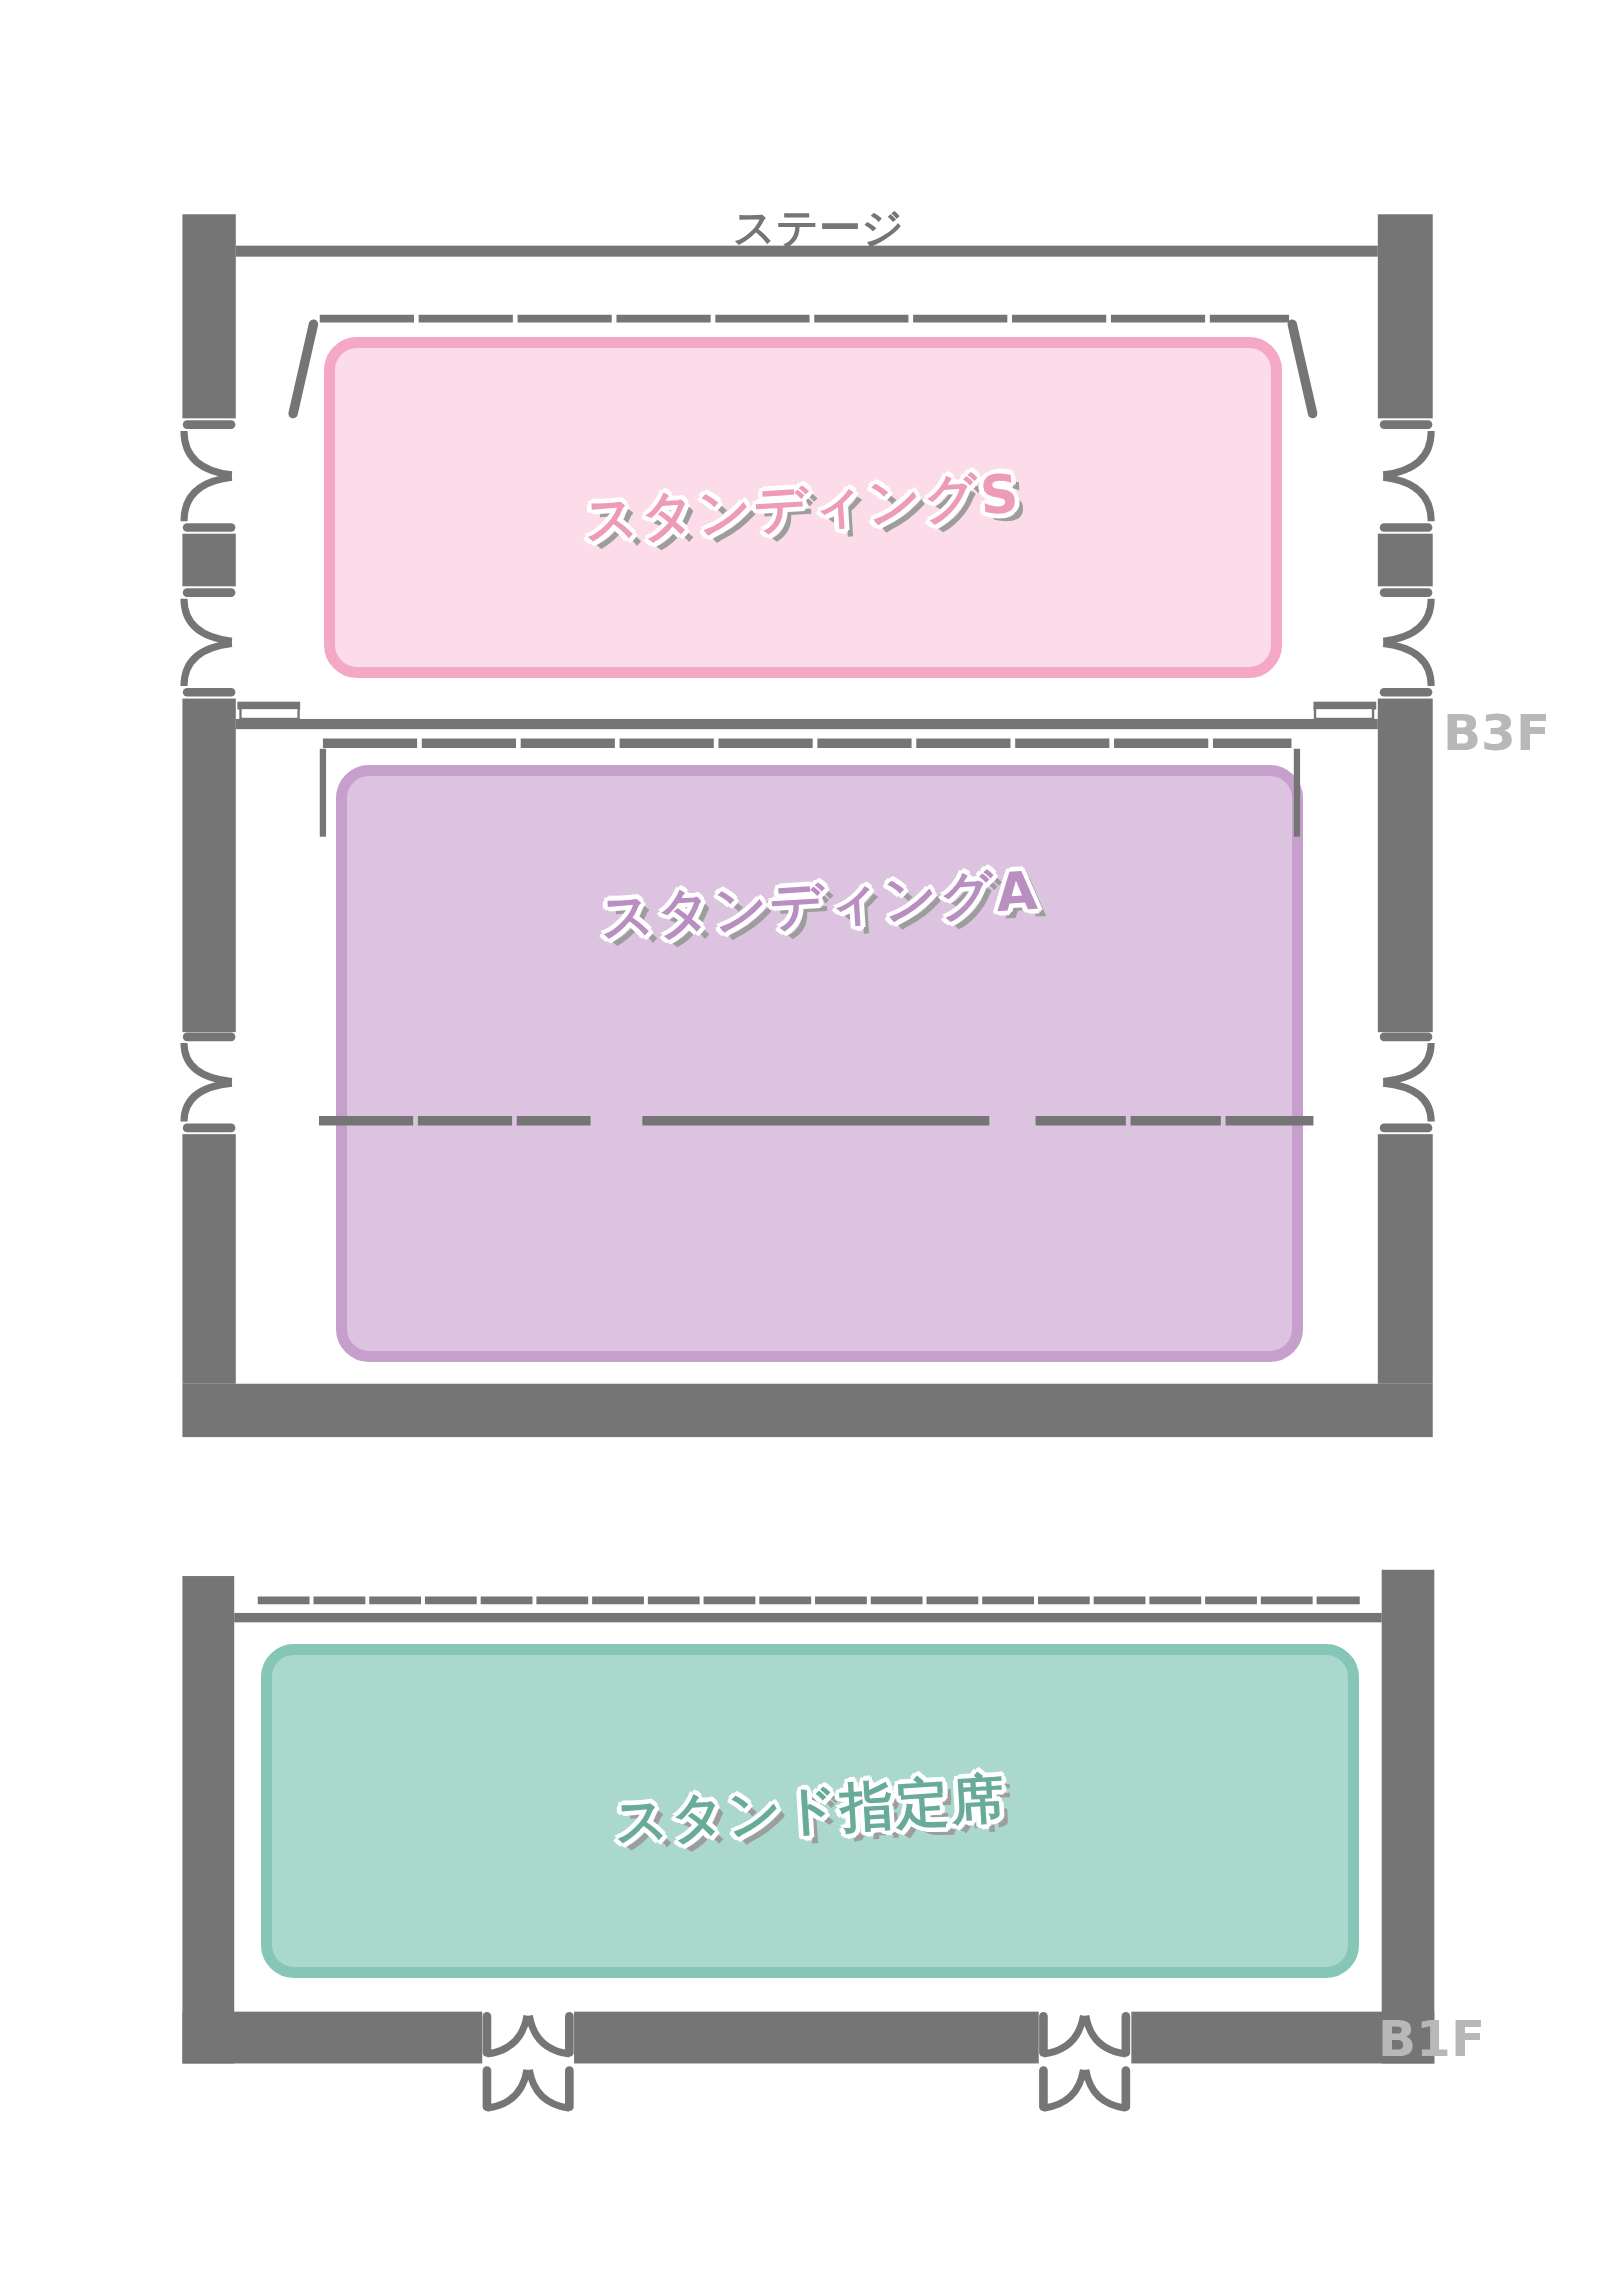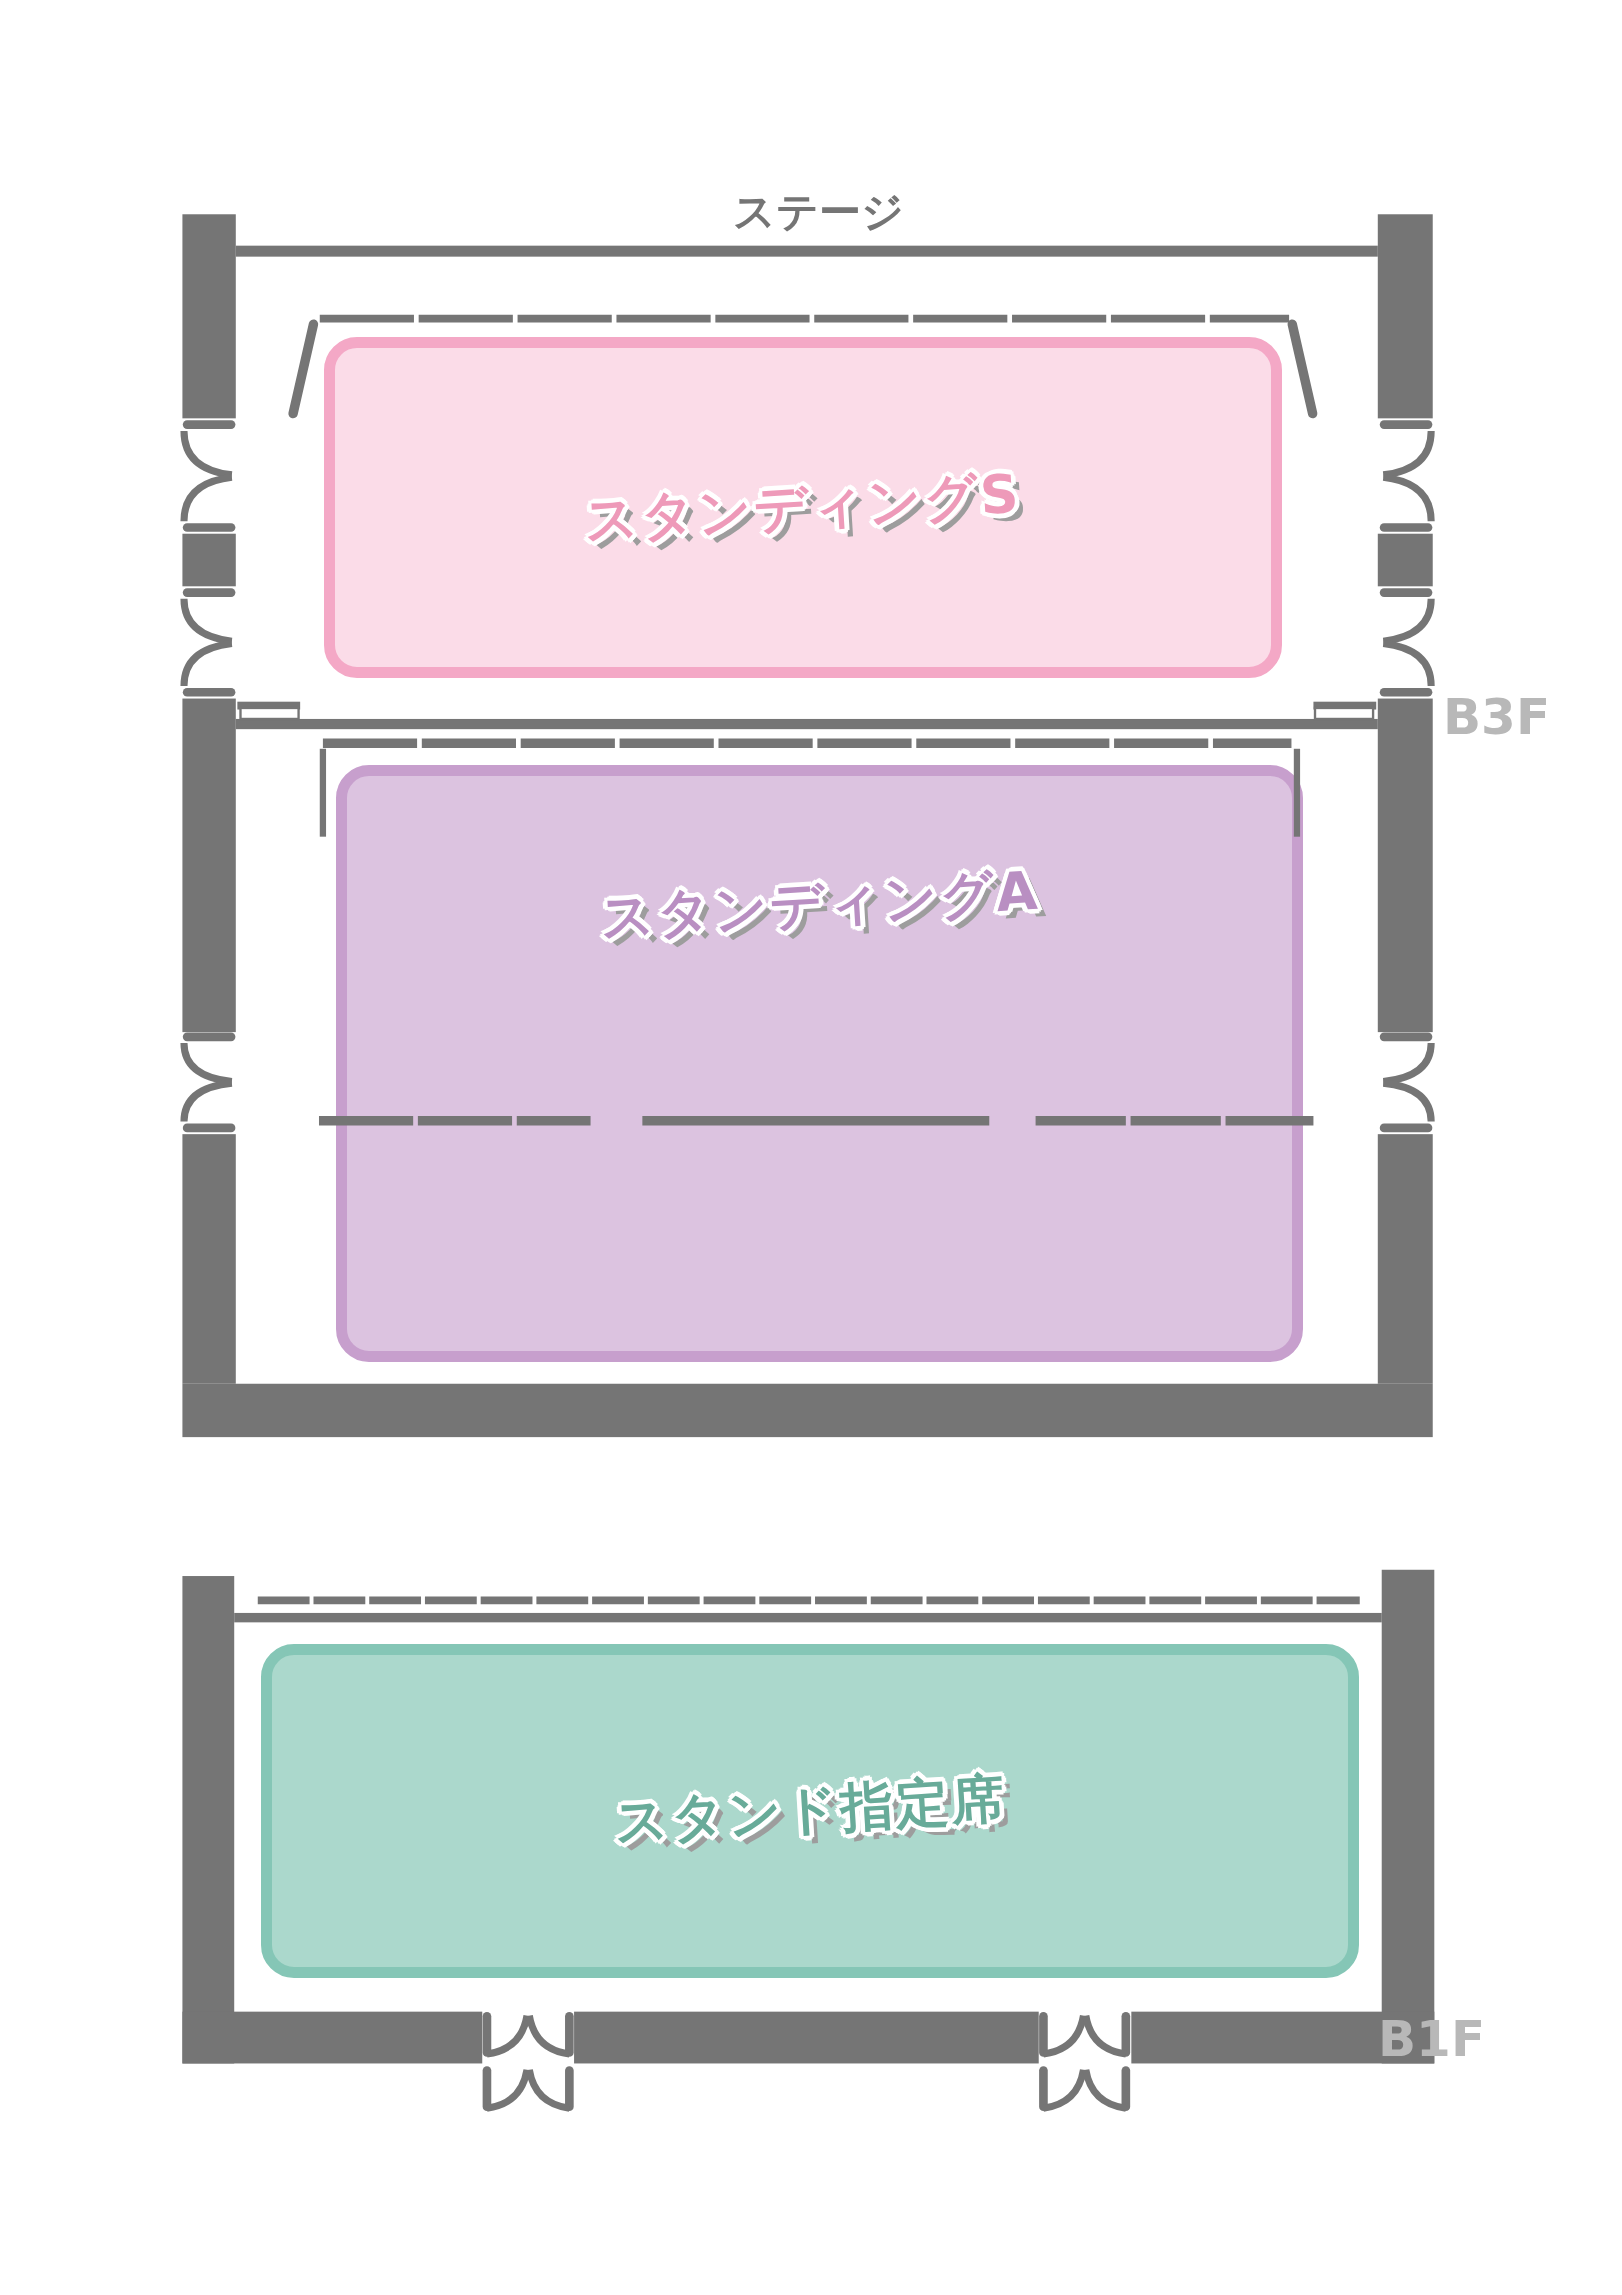--- a/index.html
+++ b/index.html
@@ -44,36 +44,36 @@
       -3.1px 3.1px 0 #ffffff, 3.1px -3.1px 0 #ffffff,
       -4.7px 1.6px 0 #ffffff, 4.7px 1.6px 0 #ffffff,
       1.6px 4.7px 0 #ffffff, 1.6px -4.7px 0 #ffffff,
       7.9px 7.9px 0 #9d9d9d;
   }
   .zone-s .zone-label{color:#ee9ab9;}
   .zone-a .zone-label{color:#b98fc2;}
   .zone-b1 .zone-label{color:#68ab99;}
   .stage-label{
     position:absolute;
-    left:732px;top:184px;
+    left:732px;top:200px;
     width:173px;
     text-align:center;
     font-size:42px;
     font-weight:bold;
     color:#757575;
     white-space:nowrap;
   }
   .floor-label{
     position:absolute;
     font-size:50px;
     font-weight:bold;
     color:#b8b8b8;
     white-space:nowrap;
   }
-  .floor-b3f{left:1443px;top:688px;text-align:right;}
+  .floor-b3f{left:1443px;top:704px;text-align:right;}
   .floor-b1f{left:1378px;top:2010px;}
   .structure-svg{
     position:absolute;left:0;top:0;
     pointer-events:none;
   }
 </style>
 </head>
 <body>
 
 <div class="canvas">

